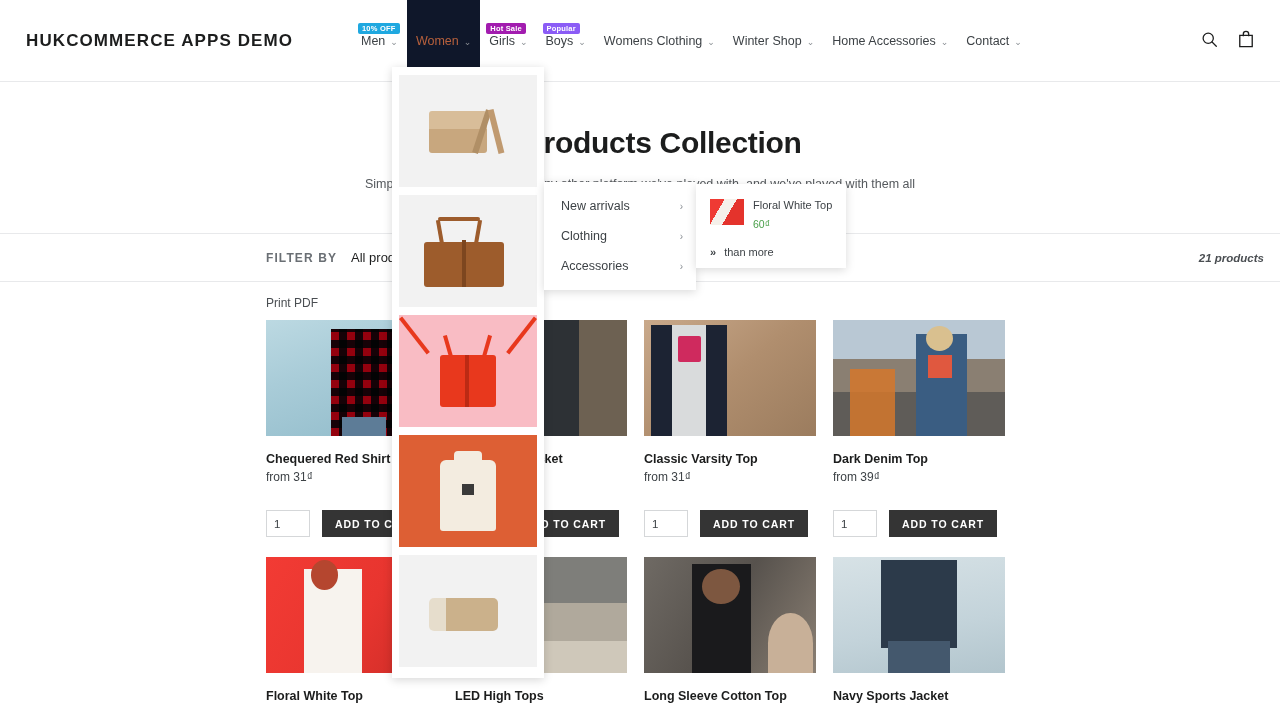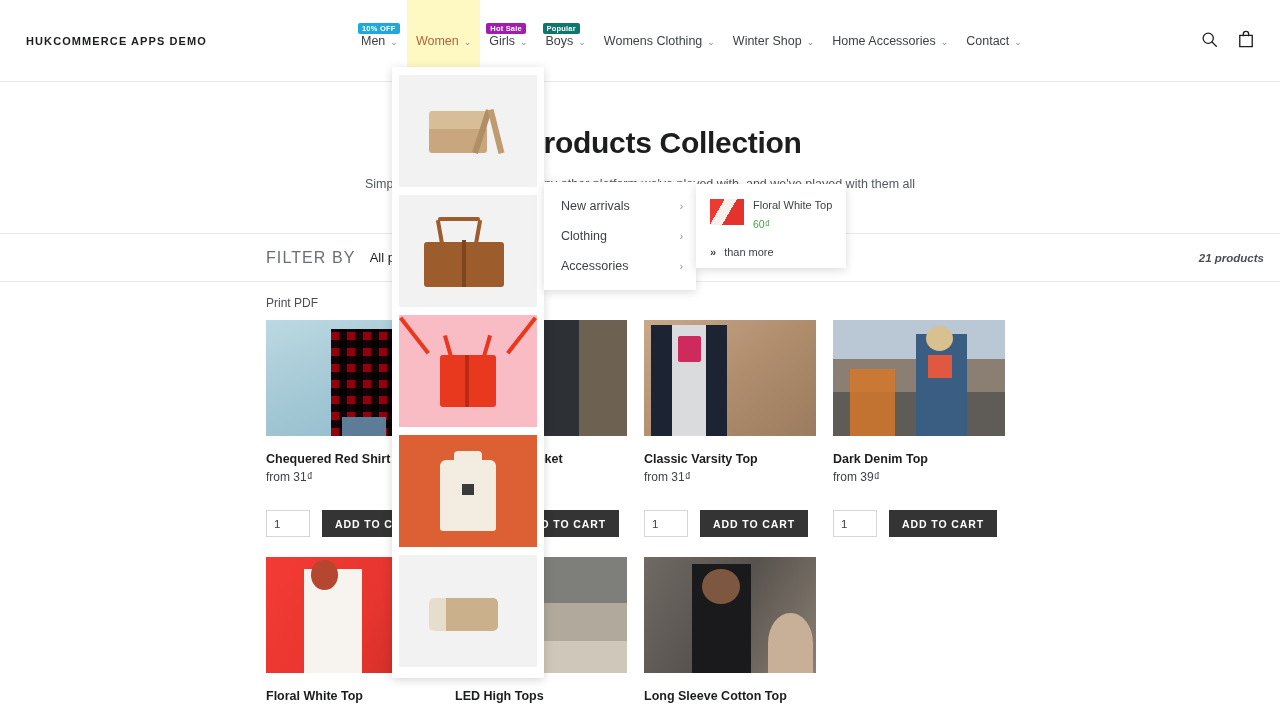--- a/index.html
+++ b/index.html
@@ -16,21 +16,21 @@
     position: relative;
     height: 82px;
     border-bottom: 1px solid #e8e9eb;
     display: flex;
     align-items: center;
     padding: 0 26px;
     background: #fff;
     z-index: 40;
   }
   .brand {
-    font-size: 11px;
+    font-size: 17px;
     font-weight: bold;
     letter-spacing: 1.1px;
     color: #1c1d1d;
     white-space: nowrap;
   }
 
   .nav {
     position: absolute;
     left: 352px;
     top: 0;
@@ -43,21 +43,21 @@
     position: relative;
     font-size: 12.5px;
     color: #3d4246;
     padding: 30px 9px 30px 9px;
     height: 82px;
     display: flex;
     align-items: center;
     white-space: nowrap;
     cursor: pointer;
   }
-  .nav-item.active { background: #fef9c3; color: #b7603c; }
+  .nav-item.active { background: #0f172a; color: #b7603c; }
   .nav-caret {
     display: inline-block;
     margin-left: 5px;
     font-size: 9px;
     color: #8a8f94;
     transform: translateY(1px);
   }
   .nav-badge {
     position: absolute;
     top: 23px;
@@ -66,21 +66,21 @@
     font-weight: bold;
     color: #fff;
     padding: 1.5px 4px 1.5px 4px;
     border-radius: 2px;
     letter-spacing: .2px;
     line-height: 1;
     white-space: nowrap;
   }
   .badge-blue  { background: #1fa8e0; }
   .badge-red   { background: #a21caf; }
-  .badge-green { background: #0f766e; }
+  .badge-green { background: #8b5cf6; }
 
   .header-icons {
     position: absolute;
     right: 26px;
     top: 0;
     height: 82px;
     display: flex;
     align-items: center;
     gap: 20px;
   }
@@ -106,21 +106,21 @@
   .filterbar {
     height: 48px;
     display: flex;
     align-items: center;
     border-bottom: 1px solid #e8e9eb;
     padding: 0 26px;
     position: relative;
   }
   .filter-left { display: flex; align-items: center; gap: 14px; margin-left: 240px; }
   .filter-label {
-    font-size: 16px; letter-spacing: 1.1px; color: #6a6f74; font-weight: normal;
+    font-size: 12px; letter-spacing: 1.1px; color: #6a6f74; font-weight: bold;
   }
   .filter-select {
     font-size: 13px; color: #1c1d1d; display: flex; align-items: center; gap: 28px;
     cursor: pointer;
   }
   .filter-select .nav-caret { margin-left: 0; }
   .count {
     position: absolute; left: 0; right: 16px; text-align: right;
     font-size: 11.5px; font-style: italic; color: #4a4e52;
     pointer-events: none;
@@ -394,20 +394,27 @@
 
     <div class="card">
       <div class="thumb" style="background:linear-gradient(120deg,#6f6a64 0%,#57524d 48%,#8a7f73 100%);position:relative;overflow:hidden">
         <div style="position:absolute;left:28%;top:6%;width:34%;height:94%;background:#1a1a1c"></div>
         <div style="position:absolute;left:34%;top:10%;width:22%;height:30%;background:#7d5740;border-radius:50%"></div>
         <div style="position:absolute;right:2%;bottom:0;width:26%;height:52%;background:#c8b098;border-radius:50% 50% 0 0"></div>
       </div>
       <div class="card-title">Long Sleeve Cotton Top</div>
     </div>
 
+    <div class="card">
+      <div class="thumb" style="background:linear-gradient(170deg,#d7e2e6 0%,#c3d3da 60%,#b2c5cd 100%);position:relative;overflow:hidden">
+        <div style="position:absolute;left:28%;top:2%;width:44%;height:76%;background:#2c3a4a"></div>
+        <div style="position:absolute;left:32%;top:72%;width:36%;height:28%;background:#44586d"></div>
+      </div>
+      <div class="card-title">Navy Sports Jacket</div>
+    </div>
   </div>
 </div>
 
 <div class="mega">
   <div class="mega-img" style="background-color:#f2f2f2;position:relative;overflow:hidden">
     <div style="position:absolute;left:22%;top:36%;width:42%;height:34%;background:#c8a77e;border-radius:3px"></div>
     <div style="position:absolute;left:22%;top:32%;width:42%;height:16%;background:#d8bd99;border-radius:3px 3px 0 0"></div>
     <div style="position:absolute;left:58%;top:30%;width:4%;height:40%;background:#b08f66;transform:rotate(18deg)"></div>
     <div style="position:absolute;left:68%;top:30%;width:4%;height:40%;background:#c09a70;transform:rotate(-14deg)"></div>
   </div>

